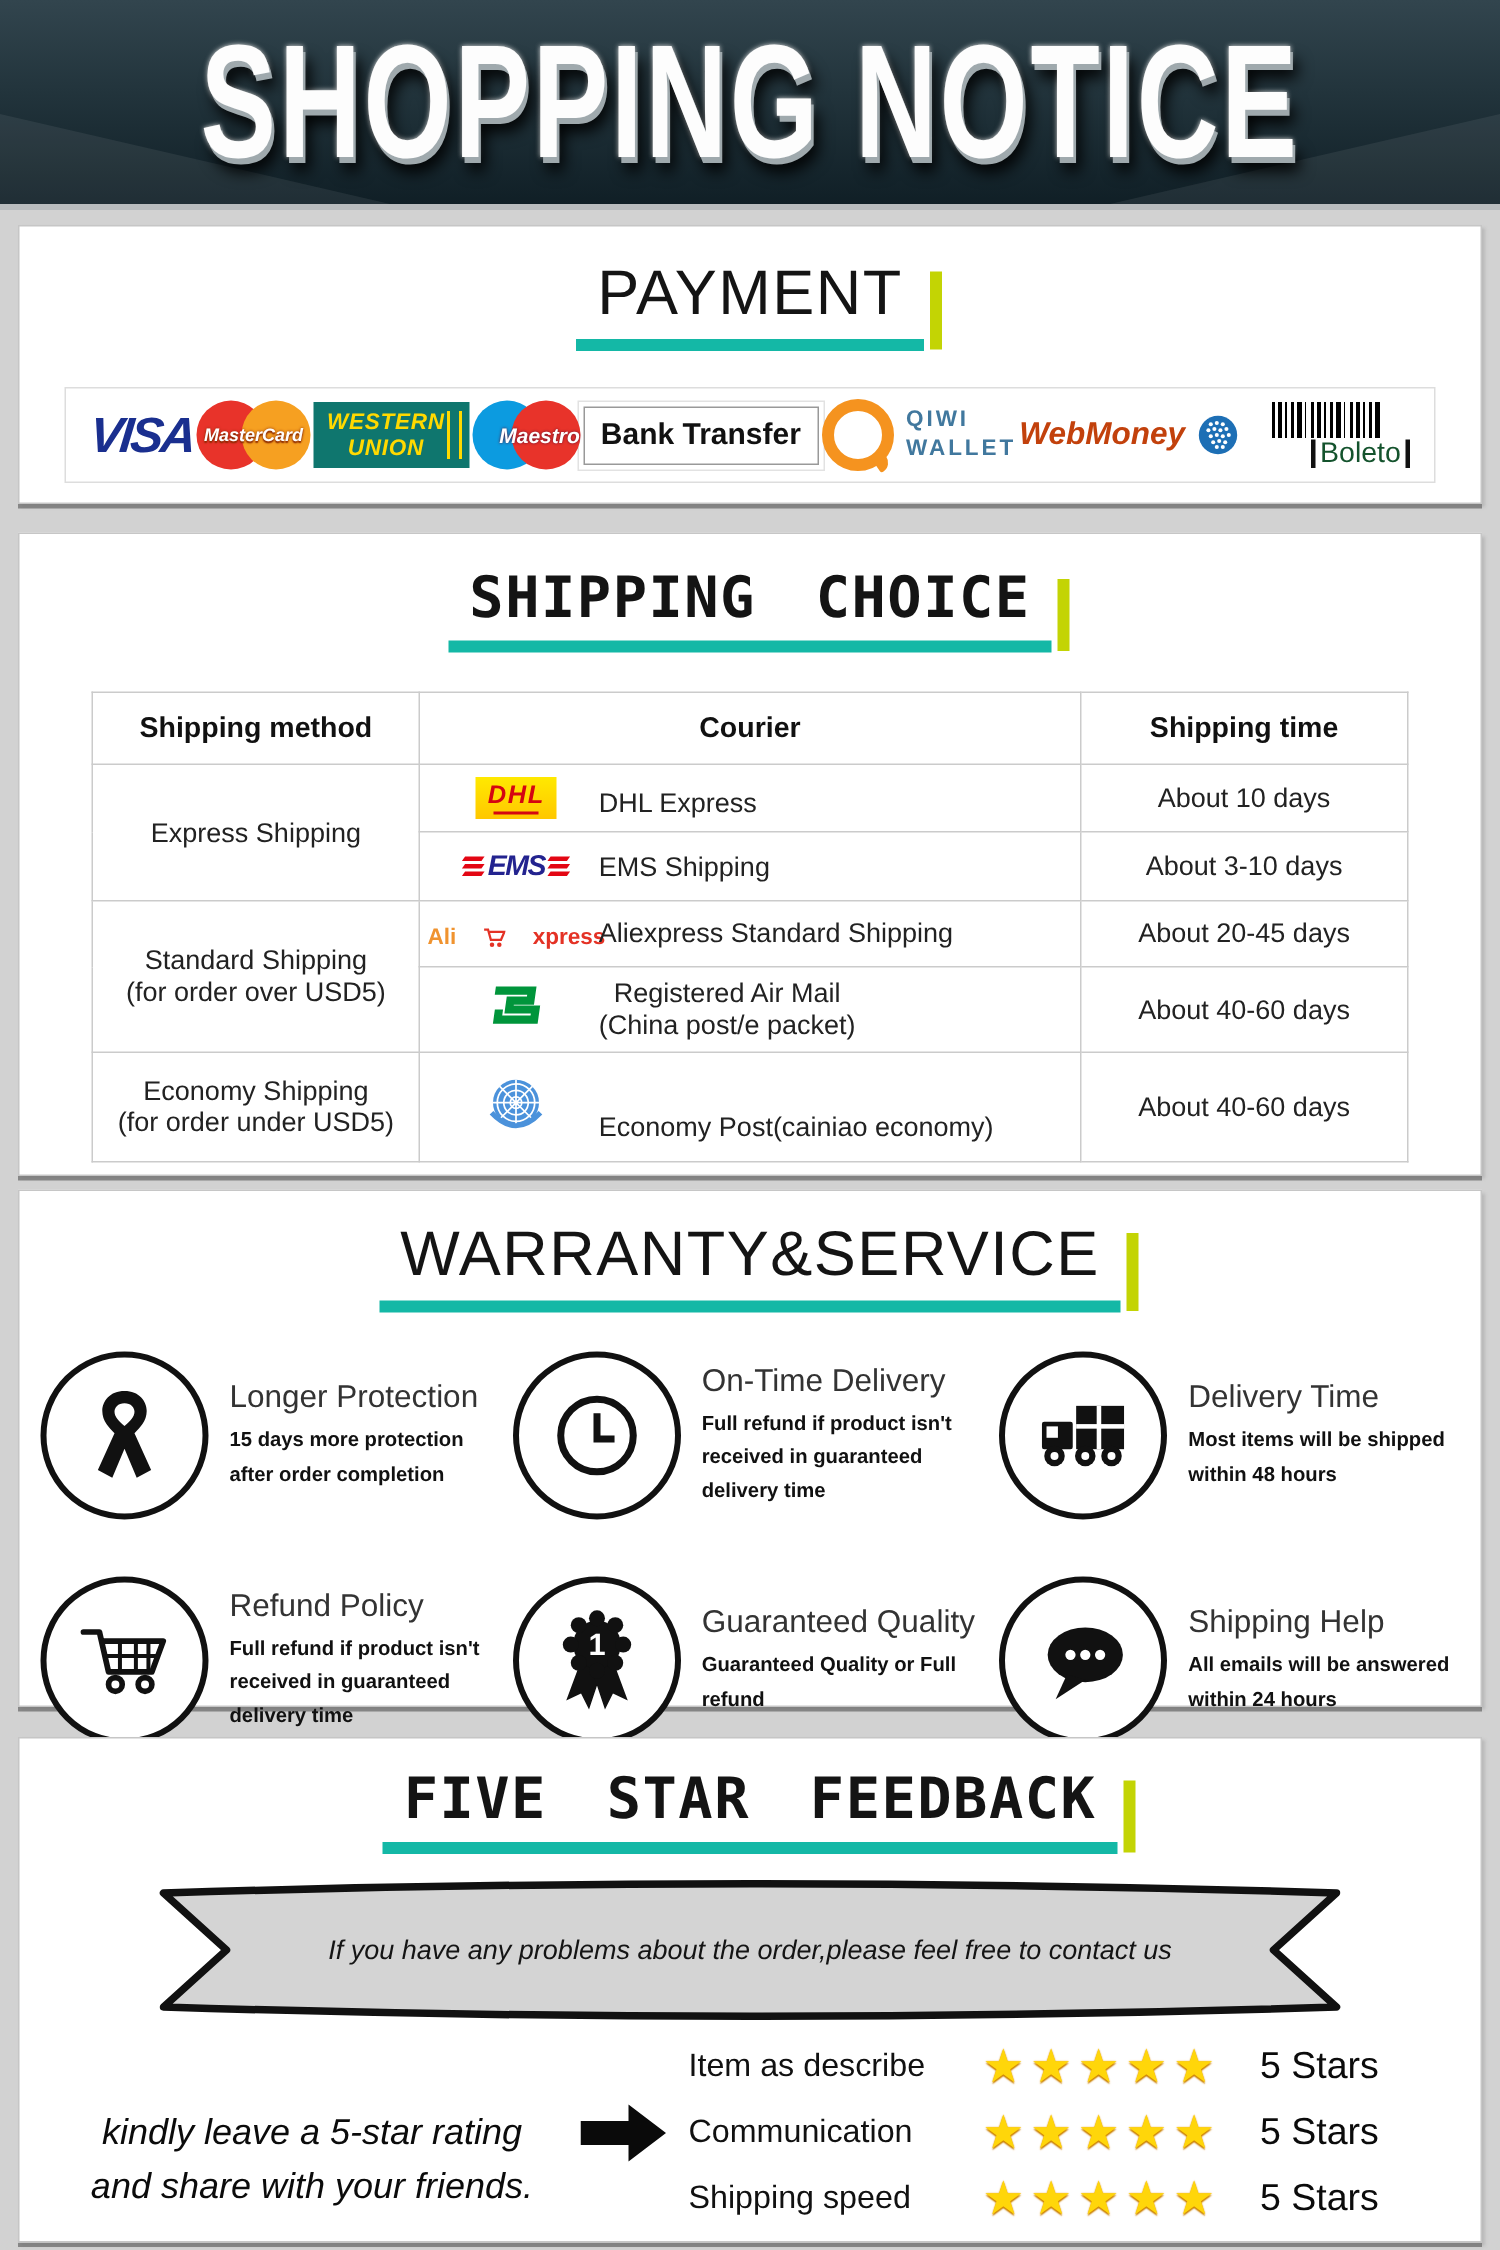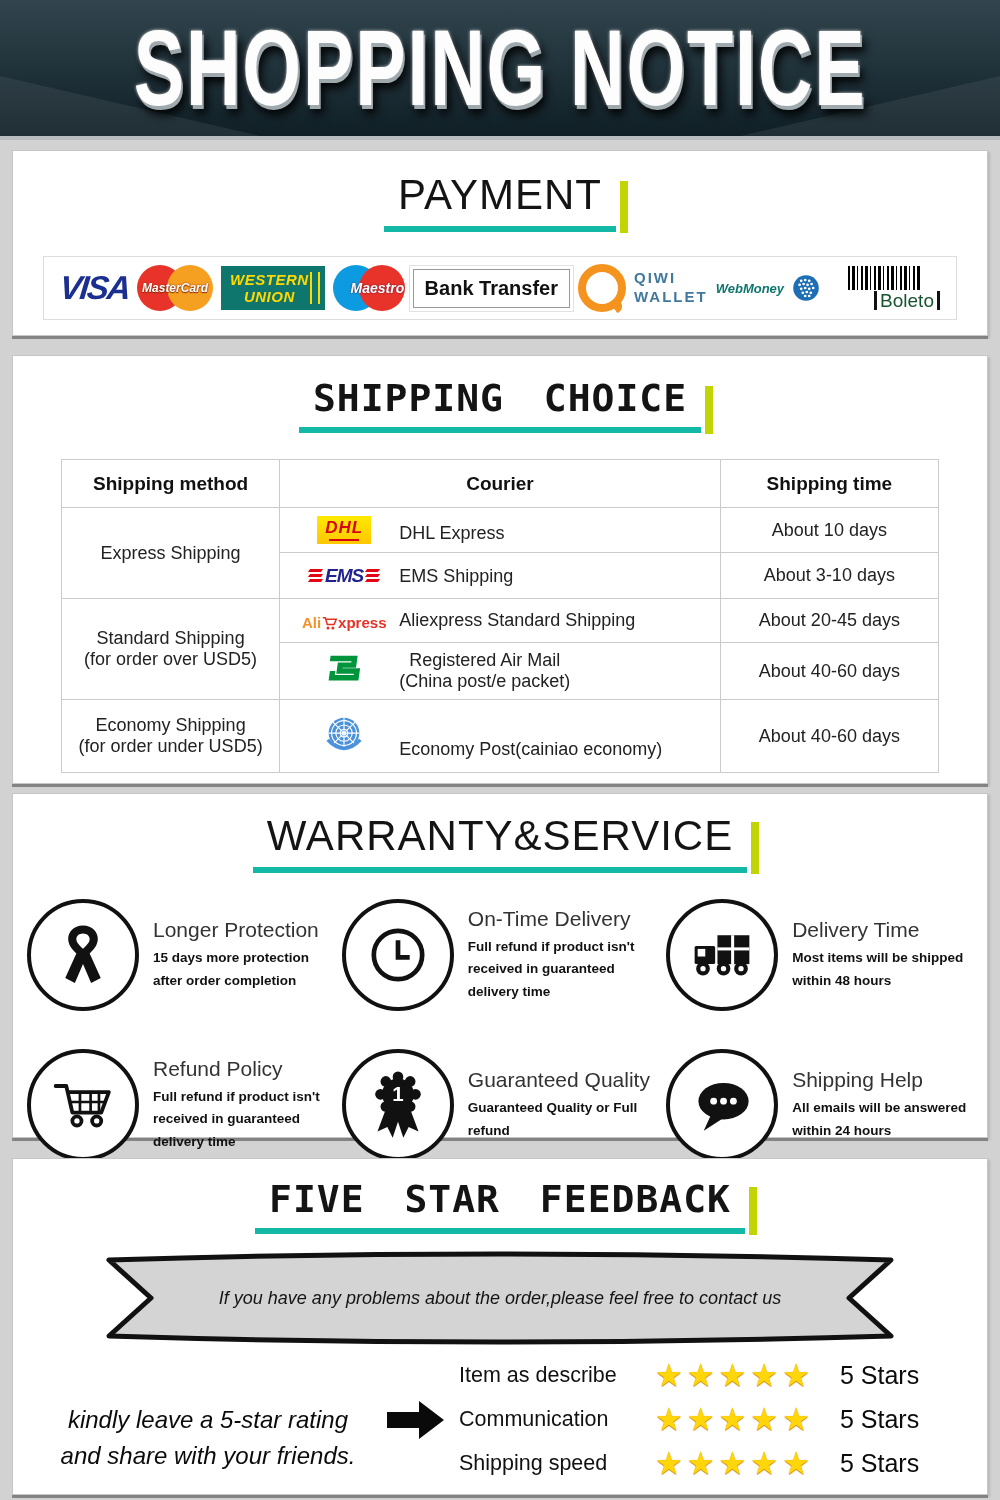--- a/index.html
+++ b/index.html
@@ -28,21 +28,21 @@
     box-shadow:0 3px 0 rgba(110,110,110,.75),2px 2px 2px rgba(150,150,150,.4);
     position:relative;box-sizing:border-box;
   }
   .panel-payment{margin-top:10px;height:186px;}
   .panel-shipping{margin-top:19px;height:429px;}
   .panel-warranty{margin-top:9px;height:345px;}
   .panel-feedback{margin-top:20px;height:337px;}
   
   .sec-head{text-align:center;}
   .t-wrap{
-    position:relative;display:inline-block;border-bottom:6px solid #14b8a6;
+    position:relative;display:inline-block;border-bottom:8px solid #14b8a6;
     padding:0 14px 7px 14px;
   }
   .t-text{font-size:42px;color:#141414;letter-spacing:1px;}
   .t-text.mono{font-family:"DejaVu Sans Mono",monospace;font-weight:700;font-size:38px;word-spacing:16px;}
   .t-bar{position:absolute;right:-12px;top:10px;bottom:-7px;width:8px;background:#c3d404;}
   
   .panel-payment .sec-head{padding-top:20px;}
   .logo-strip{
     margin:24px 30px 0 30px;border:1px solid #ddd;height:62px;
     display:flex;align-items:center;justify-content:space-between;padding:0 16px;
@@ -58,52 +58,52 @@
     font-size:12px;font-weight:700;font-style:italic;text-shadow:0 0 2px #8d2a00,0 1px 1px #8d2a00;
   }
   .wu{background:#0f766e;color:#ffd900;text-align:center;padding:5px 16px 5px 9px;
       font-weight:700;font-style:italic;font-size:15px;line-height:1.15;letter-spacing:.5px;position:relative;}
   .wu:after{content:"";position:absolute;right:5px;top:6px;bottom:6px;width:6px;
       border-left:2px solid #ffd900;border-right:2px solid #ffd900;}
   .maestro{position:relative;width:72px;height:50px;}
   .maestro .c1,.maestro .c2{position:absolute;top:2px;width:46px;height:46px;border-radius:50%;}
   .maestro .c1{left:0;background:#0c9be0;}
   .maestro .c2{left:26px;background:#e8332a;}
-  .maestro .m-label{position:absolute;left:18px;right:0;top:17px;text-align:left;color:#fff;
+  .maestro .m-label{position:absolute;left:18px;right:0;top:17px;text-align:right;color:#fff;
       font-size:14px;font-weight:700;font-style:italic;text-shadow:0 0 2px #5b0b2d;}
   .bank{border:1px solid #999;box-shadow:0 0 0 3px #fff,0 0 0 4px #e2e2e2;
       padding:7px 11px;font-size:20px;font-weight:700;color:#111;white-space:nowrap;}
   .qiwi{display:flex;align-items:center;gap:8px;}
   .qiwi-q{position:relative;width:32px;height:32px;border:8px solid #f5931f;border-radius:50%;}
   .qiwi-q:after{content:"";position:absolute;right:-4px;bottom:-8px;width:9px;height:13px;
       background:#f5931f;border-radius:2px 6px 8px 2px;transform:rotate(-35deg);}
   .qiwi-text{font-size:15px;font-weight:700;color:#41789e;letter-spacing:2px;line-height:1.25;}
   .webmoney{display:flex;align-items:center;gap:6px;}
-  .wm-text{font-size:13px;font-weight:700;font-style:italic;color:#0f766e;text-align:right;}
+  .wm-text{font-size:21px;font-weight:700;font-style:italic;color:#c2410c;text-align:right;}
   .boleto{text-align:center;}
   .barcode{height:24px;width:74px;margin:0 auto;
       background:repeating-linear-gradient(90deg,#000 0 2px,#fff 2px 4px,#000 4px 7px,#fff 7px 9px,#000 9px 10px,#fff 10px 13px);}
   .boleto-label{display:inline-block;font-size:19px;color:#14532d;line-height:1;margin-top:1px;
       border-left:3px solid #111;border-right:3px solid #111;padding:0 3px;margin-left:44px;}
   
   .panel-shipping .sec-head{padding-top:20px;}
   table.ship{border-collapse:collapse;width:878px;margin:26px auto 0 auto;font-size:18px;color:#222;}
   table.ship th,table.ship td{border:1px solid #cbcbcb;text-align:center;vertical-align:middle;}
   table.ship th{font-size:19px;font-weight:700;height:45px;color:#111;}
   td.courier{text-align:left;}
   .courier-inner{display:flex;align-items:flex-end;gap:16px;padding:6px 8px 6px 24px;}
   .logo-slot{width:78px;display:flex;justify-content:center;flex:none;}
   .dhl-box{background:linear-gradient(#ffe900,#ffc700);color:#d40511;font-weight:700;font-style:italic;
       font-size:17px;letter-spacing:1px;padding:2px 8px 6px 8px;position:relative;}
   .dhl-box:after{content:"";position:absolute;left:12px;right:12px;bottom:3px;height:2px;background:#d40511;}
   .ems{display:flex;align-items:center;gap:3px;}
   .ems-text{color:#23238f;font-weight:700;font-style:italic;font-size:19px;letter-spacing:-1px;}
   .stripes{display:flex;flex-direction:column;gap:2px;}
   .stripes i{display:block;width:13px;height:3px;background:#e30613;transform:skewX(-35deg);}
-  .alix{display:flex;align-items:center;gap:1px;font-weight:700;font-size:15px;}
+  .alix{display:flex;align-items:center;gap:18px;font-weight:700;font-size:15px;}
   .alix .a1{color:#f0932f;}
   .alix .a2{color:#e43225;}
   .rh1{height:45px;} .rh2{height:46px;} .rh3{height:44px;} .rh4{height:57px;} .rh5{height:73px;}
   .method-sub{display:block;}
   
   .panel-warranty .sec-head{padding-top:18px;}
   .w-grid{display:grid;grid-template-columns:33% 34% 33%;padding:26px 6px 0 14px;row-gap:38px;}
   .w-item{display:flex;align-items:center;gap:14px;}
   .w-icon{width:104px;height:104px;border:4px solid #111;border-radius:50%;flex:none;
       display:flex;align-items:center;justify-content:center;background:#fff;}

